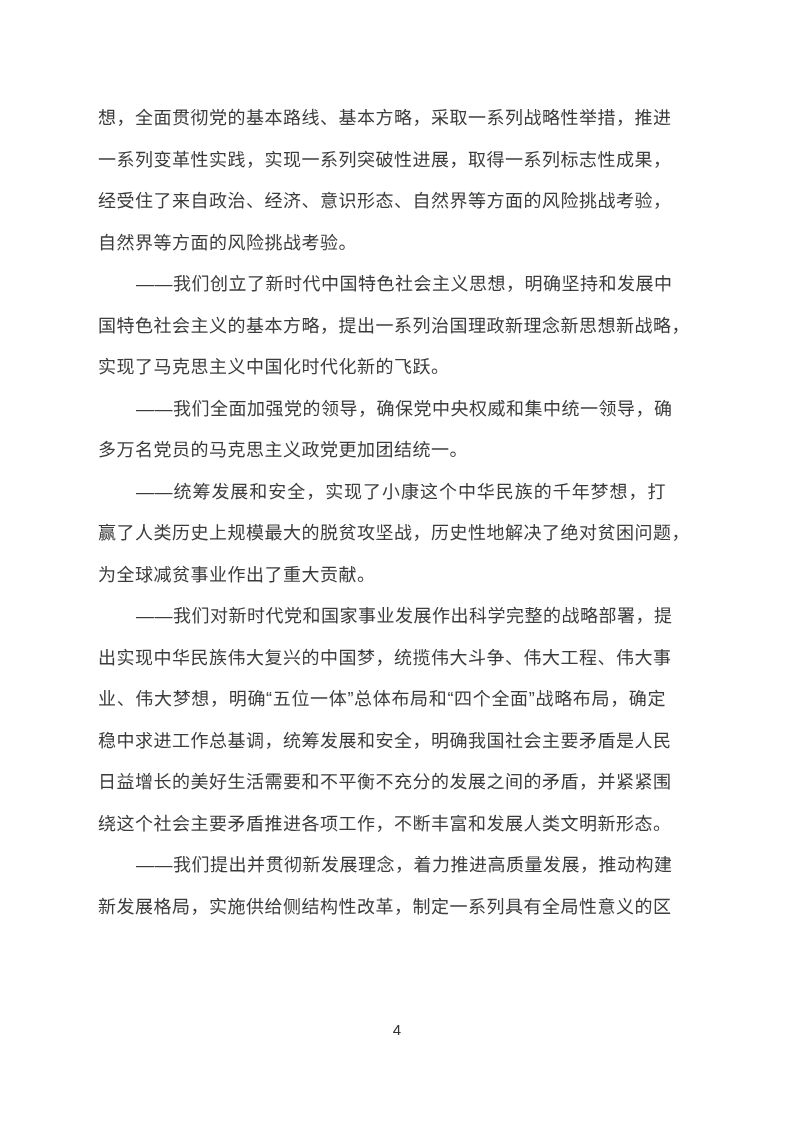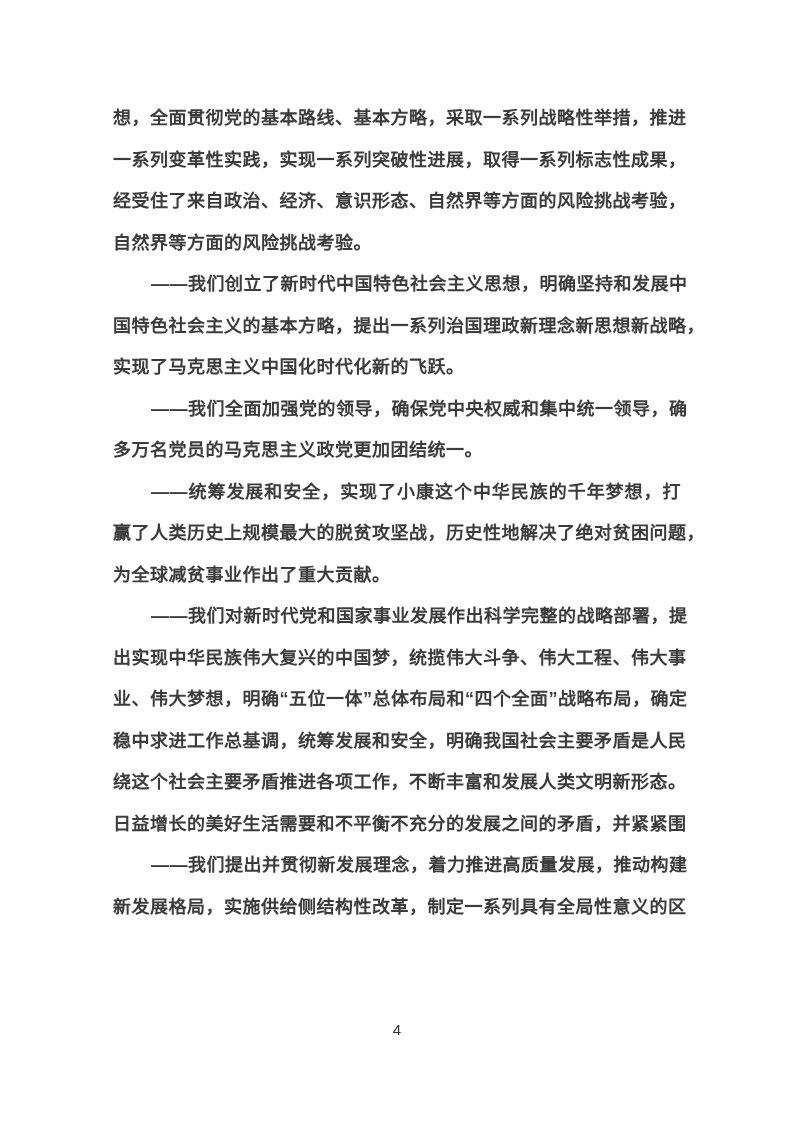--- a/index.html
+++ b/index.html
@@ -10,24 +10,23 @@
   .page {
     position: relative;
     width: 794px;
     height: 1123px;
     background: #ffffff;
     overflow: hidden;
     font-family: "Liberation Sans", sans-serif;
   }
   .text-block {
     position: absolute;
-    left: 113px;
+    left: 98px;
     top: 98px;
     width: 568px;
-    font-weight: bold;
   }
   .line {
     height: 41.5px;
     line-height: 41.5px;
     font-size: 18px;
     color: #3c3c3c;
     letter-spacing: 0.5px;
     text-align: justify;
     text-align-last: justify;
     white-space: nowrap;
@@ -63,19 +62,19 @@
     <div class="line end">实现了马克思主义中国化时代化新的飞跃。</div>
     <div class="line indent">——我们全面加强党的领导，确保党中央权威和集中统一领导，确</div>
     <div class="line end">多万名党员的马克思主义政党更加团结统一。</div>
     <div class="line indent">——统筹发展和安全，实现了小康这个中华民族的千年梦想，打</div>
     <div class="line">赢了人类历史上规模最大的脱贫攻坚战，历史性地解决了绝对贫困问题，</div>
     <div class="line end">为全球减贫事业作出了重大贡献。</div>
     <div class="line indent">——我们对新时代党和国家事业发展作出科学完整的战略部署，提</div>
     <div class="line">出实现中华民族伟大复兴的中国梦，统揽伟大斗争、伟大工程、伟大事</div>
     <div class="line">业、伟大梦想，明确“五位一体”总体布局和“四个全面”战略布局，确定</div>
     <div class="line">稳中求进工作总基调，统筹发展和安全，明确我国社会主要矛盾是人民</div>
+    <div class="line">日益增长的美好生活需要和不平衡不充分的发展之间的矛盾，并紧紧围</div>
     <div class="line">绕这个社会主要矛盾推进各项工作，不断丰富和发展人类文明新形态。</div>
-    <div class="line">日益增长的美好生活需要和不平衡不充分的发展之间的矛盾，并紧紧围</div>
     <div class="line indent">——我们提出并贯彻新发展理念，着力推进高质量发展，推动构建</div>
     <div class="line">新发展格局，实施供给侧结构性改革，制定一系列具有全局性意义的区</div>
   </div>
   <div class="page-footer">4</div>
 </div>
 
 </body></html>

